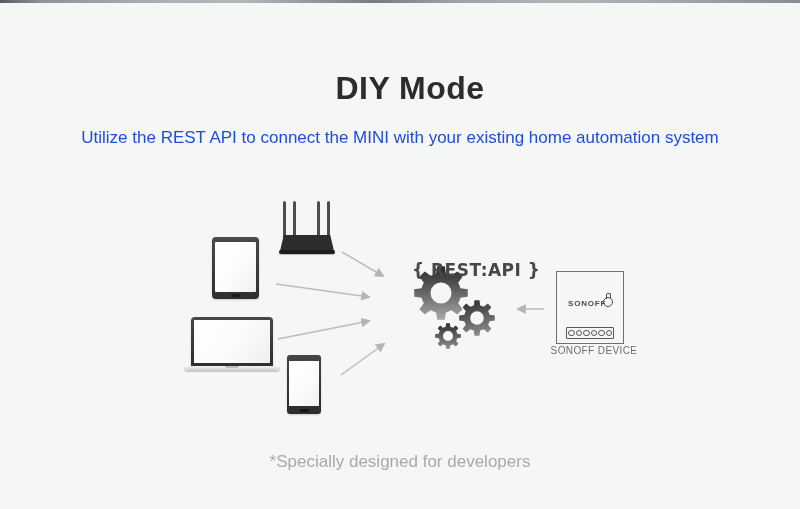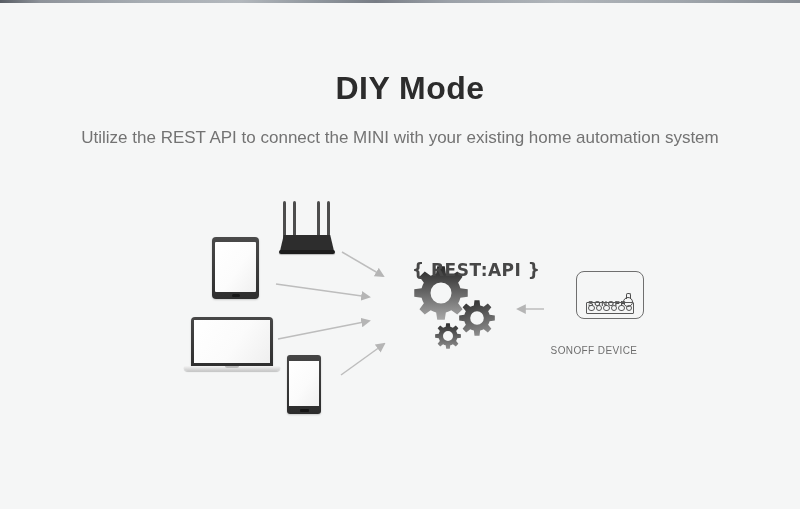--- a/index.html
+++ b/index.html
@@ -4,21 +4,21 @@
 <style>
   html,body{margin:0;padding:0;background:#f5f6f6;}
   .stage{position:relative;width:800px;height:509px;background:#f5f6f6;overflow:hidden;
          font-family:"Liberation Sans",sans-serif;}
   .topbar{position:absolute;top:0;left:0;width:800px;height:3px;
           background:linear-gradient(90deg,#585d64 0%,#8e939a 5%,#a7adb3 18%,#b3b8bd 30%,
                      #8e959c 40%,#787d85 47%,#9ba1a8 56%,#b0b5ba 70%,#a0a6ac 85%,#878d94 100%);}
   .title{position:absolute;top:60px;left:0;width:800px;margin:10px;text-align:center;
          font-size:32px;font-weight:bold;color:#2c2c2c;letter-spacing:0.5px;}
   .subtitle{position:absolute;top:128px;left:0;width:800px;margin:0;text-align:center;
-            font-size:17px;color:#737373;}
+            font-size:17px;color:#1d4ed8;}
   .footnote{position:absolute;top:452px;left:0;width:800px;margin:0;text-align:center;
             font-size:17px;color:#a9a9a9;}
 
   .overlay{position:absolute;top:0;left:0;}
 
   
   .tablet{position:absolute;left:212px;top:237px;width:47px;height:62px;border-radius:4px;
           background:linear-gradient(#4a4a4a,#2e2e2e);box-shadow:0 1px 2px rgba(0,0,0,.18);}
   .tablet-screen{position:absolute;left:3px;right:3px;top:5px;bottom:7px;border-radius:1px;
           background:linear-gradient(125deg,#ffffff 0%,#fcfcfc 55%,#f0f0f0 100%);}
@@ -53,22 +53,22 @@
           background:linear-gradient(125deg,#ffffff 0%,#fbfbfb 55%,#f0f0f0 100%);}
   .phone-home{position:absolute;left:50%;bottom:2.5px;width:9px;height:3px;margin-left:-4.5px;
           border-radius:1px;background:#141414;}
 
   
   .rest-api{position:absolute;left:396px;top:244px;width:120px;margin:16px;text-align:center;
           font-family:"DejaVu Sans",sans-serif;font-size:17px;font-weight:bold;color:#474747;
           letter-spacing:0.5px;white-space:nowrap;}
 
   
-  .sonoff{position:absolute;left:576px;top:271px;width:68px;height:48px;border:1.5px solid #6f6f6f;
-          border-radius:8px;box-sizing:border-box;}
+  .sonoff{position:absolute;left:556px;top:271px;width:68px;height:73px;border:1.5px solid #6f6f6f;
+          border-radius:0;box-sizing:border-box;}
   .sonoff-logo{position:absolute;left:11px;top:27px;font-size:8px;font-weight:bold;color:#4d4d4d;
           letter-spacing:0.8px;}
   .sonoff-btn{position:absolute;right:9px;top:21px;width:12px;height:16px;}
   .sonoff-btn .stem{position:absolute;left:50%;top:0;width:3px;height:5px;margin-left:-2.5px;
           border:1.3px solid #4d4d4d;border-bottom:none;border-radius:2px 2px 0 0;}
   .sonoff-btn .knob{position:absolute;left:50%;top:4px;width:8px;height:8px;margin-left:-5px;
           border:1.3px solid #4d4d4d;border-radius:50%;}
   .sonoff-terminals{position:absolute;left:9px;right:9px;bottom:4px;height:12px;
           border:1.3px solid #585858;border-radius:1px;box-sizing:border-box;
           display:flex;align-items:center;justify-content:space-between;padding:0 1px;}
@@ -162,13 +162,14 @@
       <i class="term"></i>
       <i class="term"></i>
       <i class="term"></i>
       <i class="term"></i>
       <i class="term"></i>
       <i class="term"></i>
     </div>
   </div>
   <p class="sonoff-caption">SONOFF DEVICE</p>
 
+  <p class="footnote">*Specially designed for developers</p>
 </div>
 
 </body></html>

